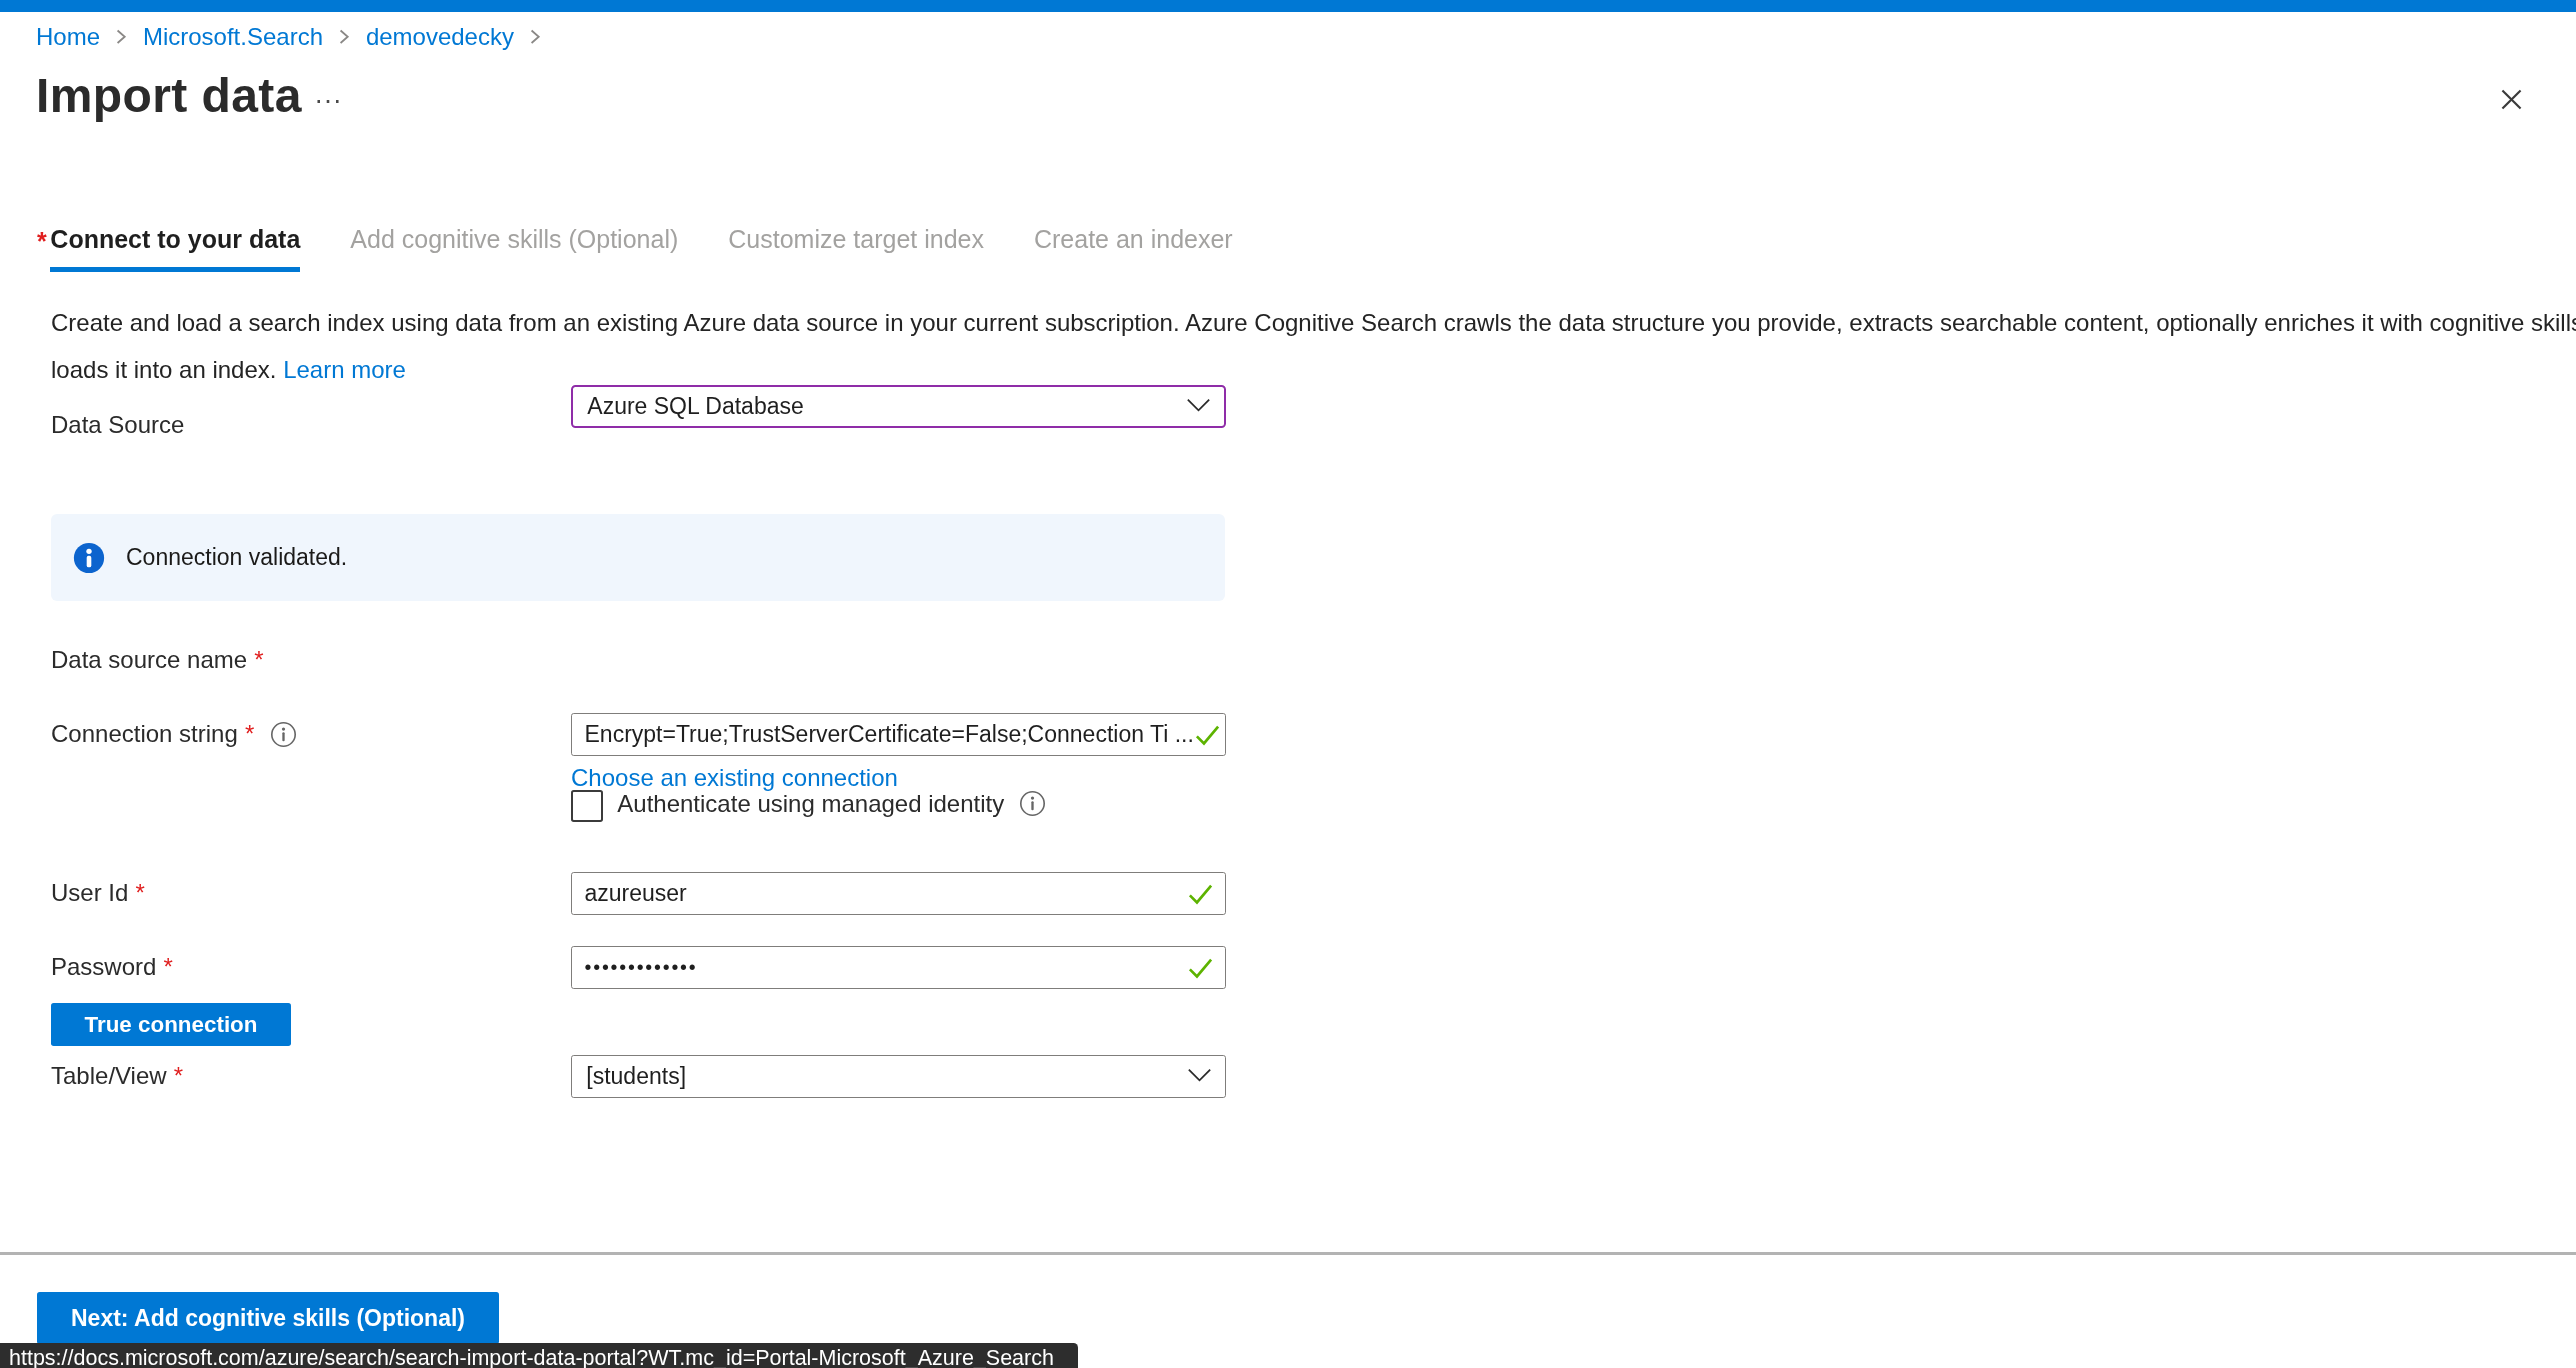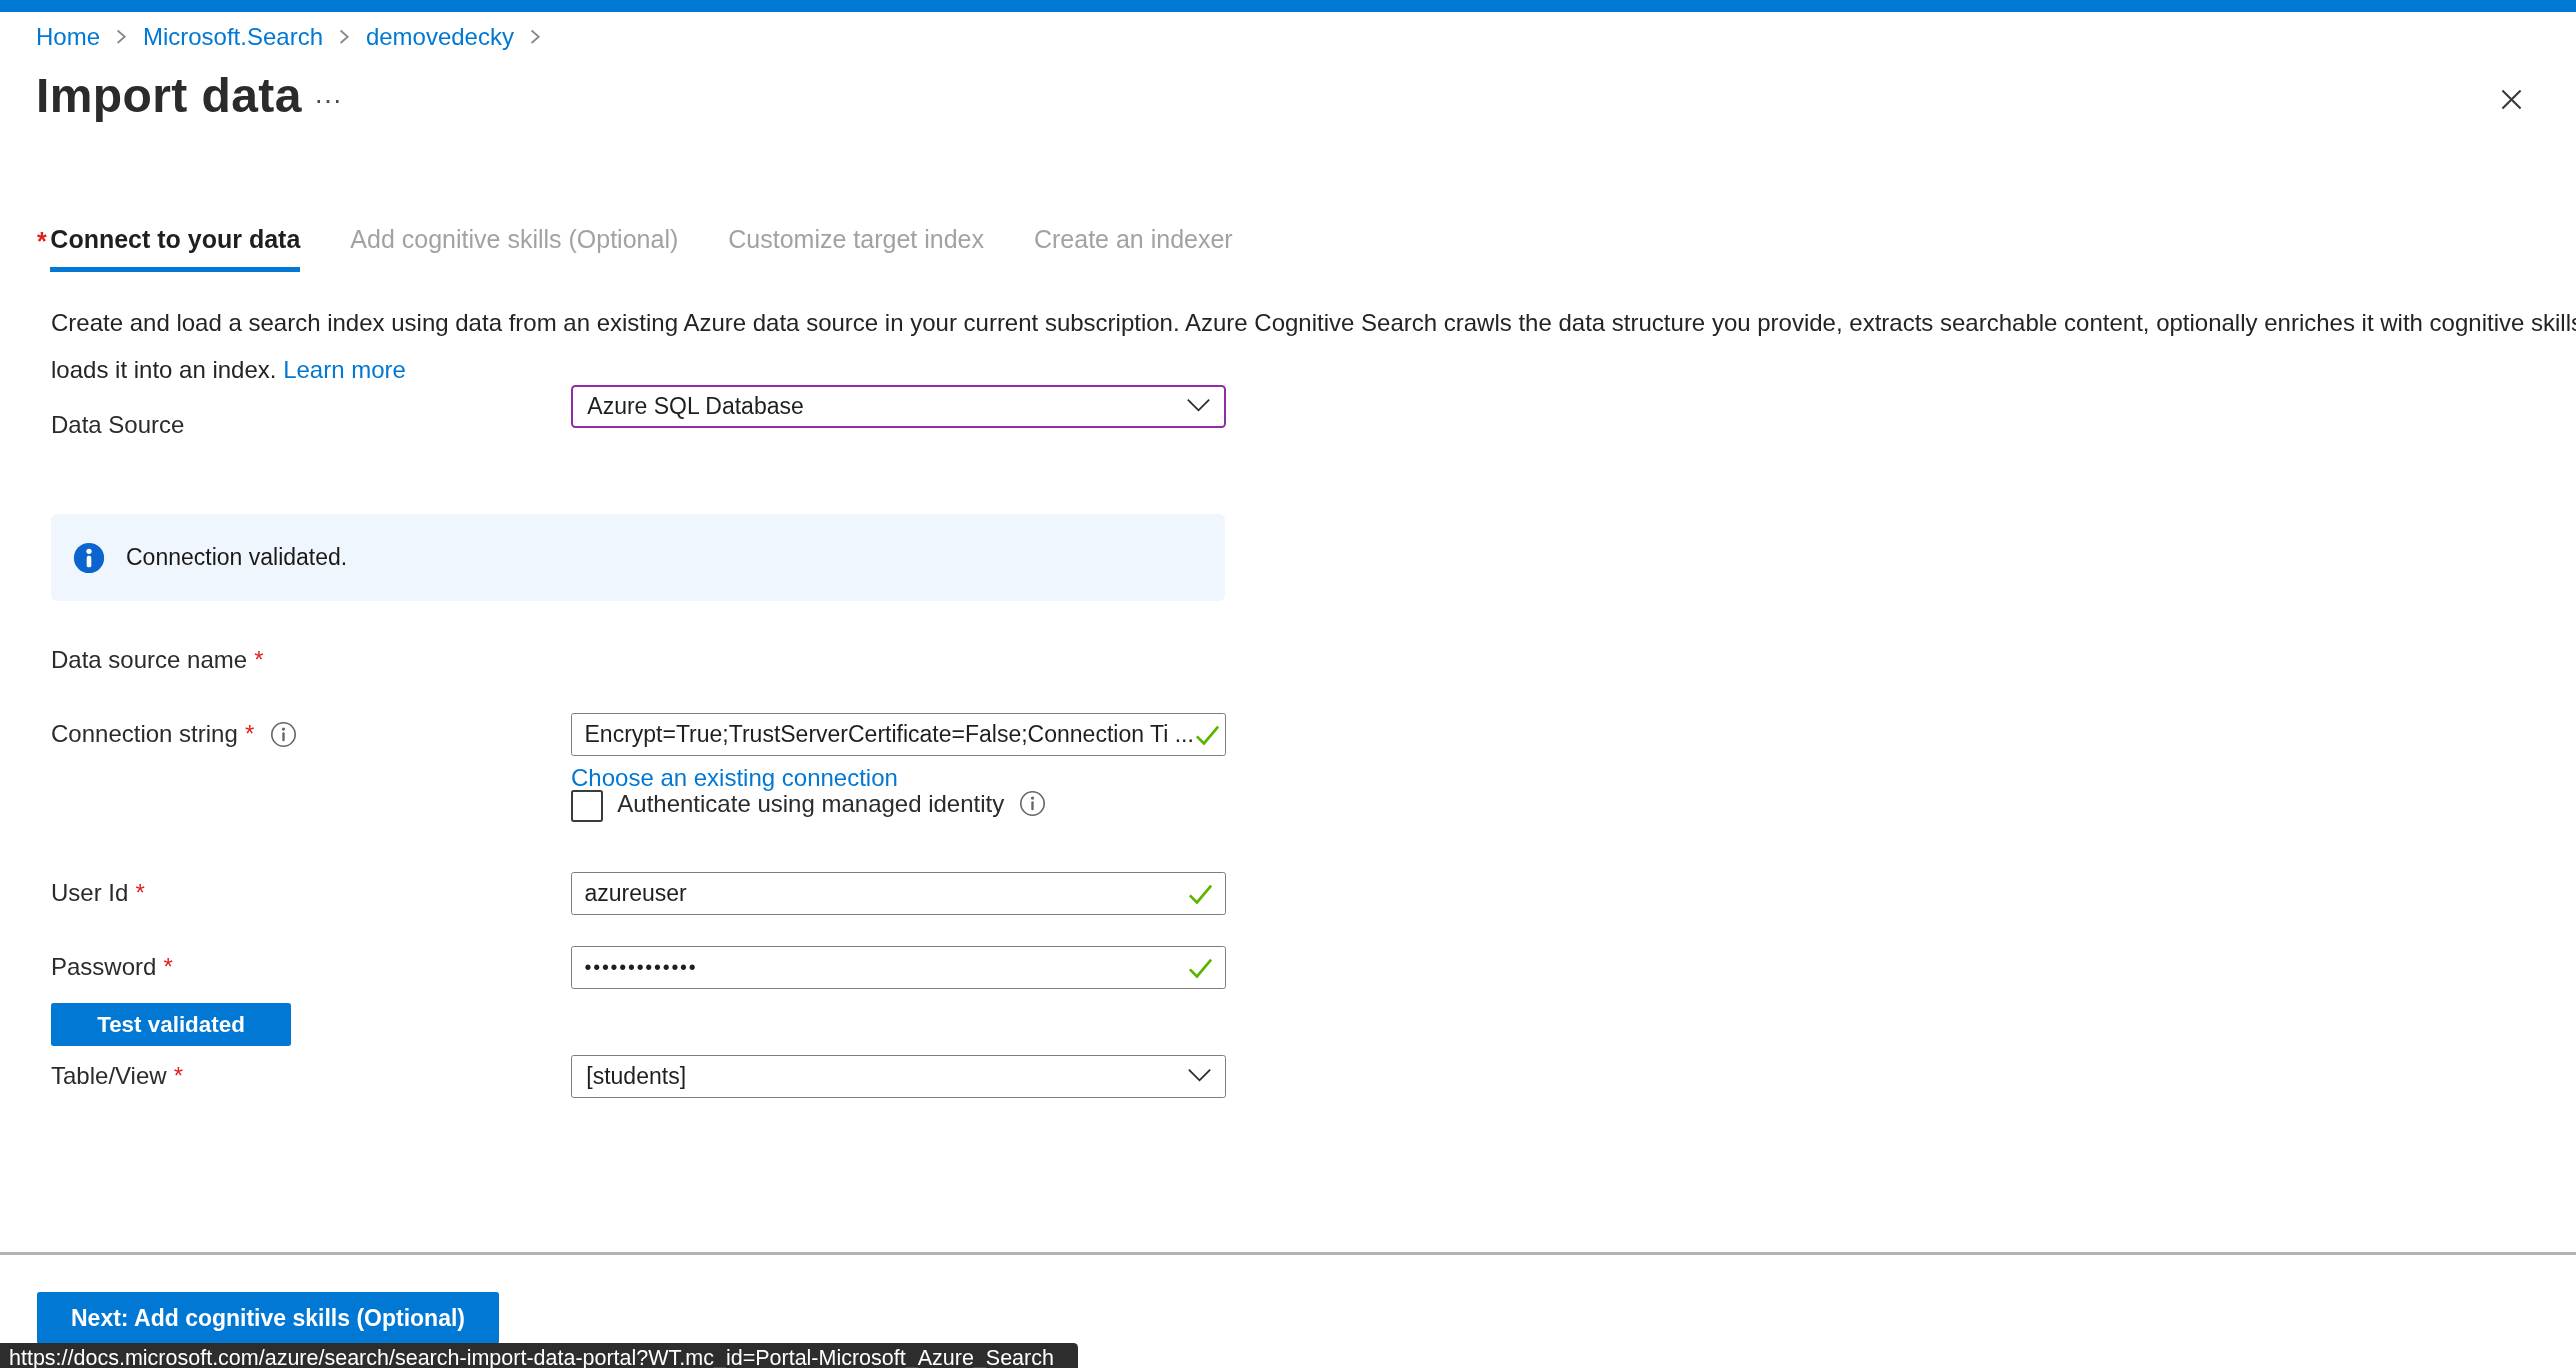--- a/index.html
+++ b/index.html
@@ -201,21 +201,21 @@
   </div>
   <div class="field" style="top:946px;">
     <input style="font-size: 19.7px; letter-spacing: 1.8px;" value="•••••••••••••">
     <span class="check">
       <svg width="27" height="23" viewBox="0 0 30 26">
           <polyline points="3,14 11,22 27,3" fill="none" stroke="#5db300" stroke-width="3"></polyline>
         </svg>
     </span>
   </div>
 
-  <button class="btn-primary btn-test">Test validated</button>
+  <button class="btn-primary btn-test">True connection</button>
 
   <div class="row-label" style="top:1062px;">
     <span>Table/View</span>
       <span class="req">*</span>
   </div>
   <div class="field" style="top:1055px;">
     <div class="field-text">[students]</div>
     <span class="chev">
       <svg width="27" height="16" viewBox="0 0 30 18">
           <polyline points="3,3 15,15 27,3" fill="none" stroke="#2b2b2b" stroke-width="2"></polyline>

